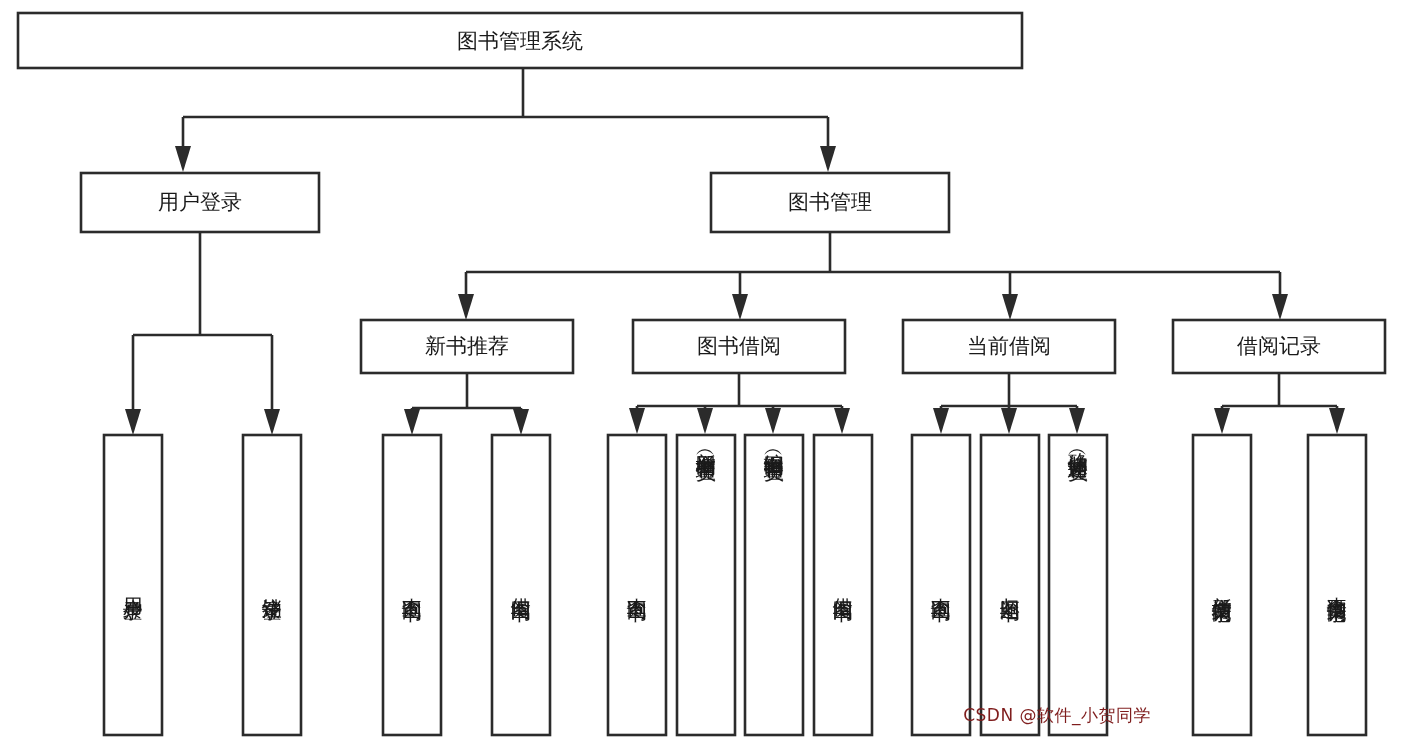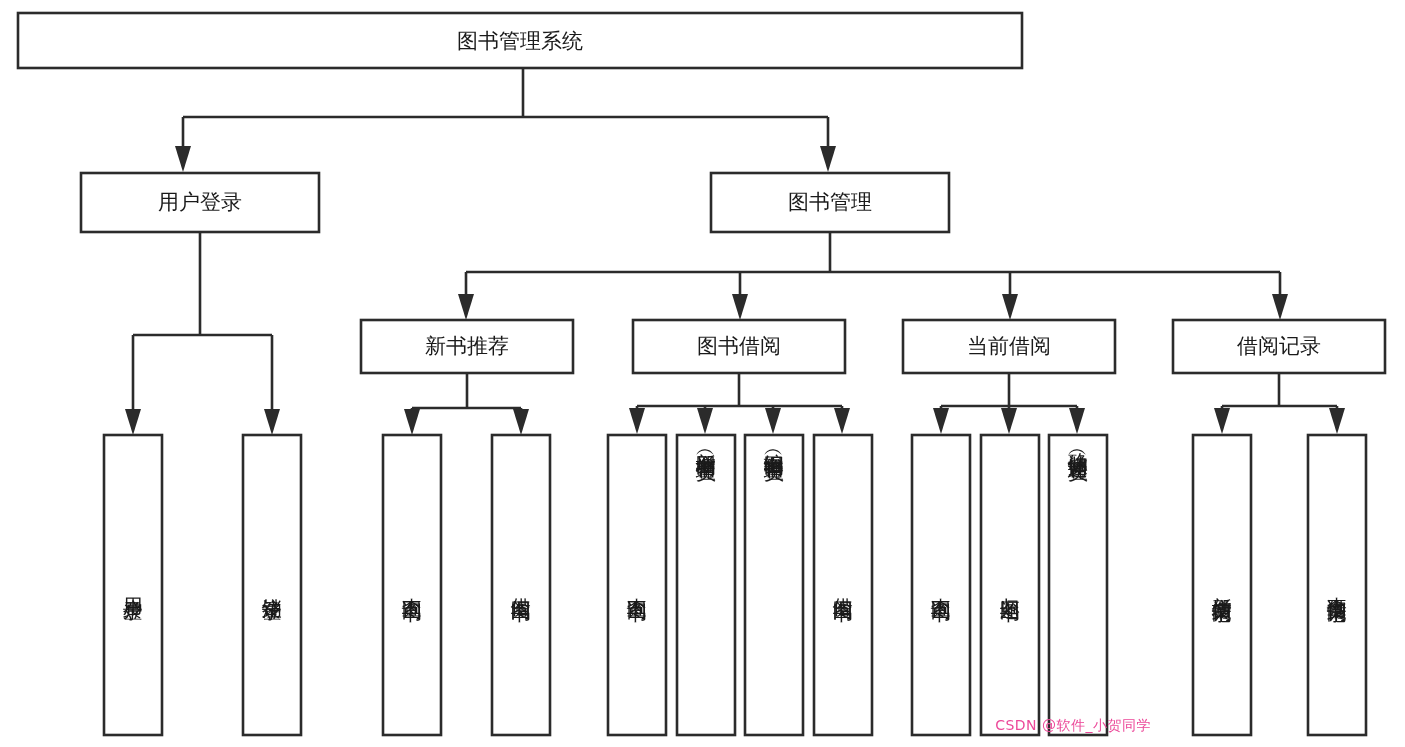--- a/index.html
+++ b/index.html
@@ -61,24 +61,24 @@
     font-family: "DejaVu Sans", "Liberation Sans", sans-serif;
     font-size: 20px;
     line-height: 1.12;
     color: #1a1a1a;
     letter-spacing: 1.5px;
     white-space: nowrap;
   }
   .watermark {
     position: absolute;
     right: 8px;
-    bottom: 12px;
-    font-family: "DejaVu Sans", "Liberation Sans", sans-serif;
-    font-size: 14px;
-    color: #ec4899;
+    bottom: 20px;
+    font-family: "DejaVu Sans", "Liberation Sans", sans-serif;
+    font-size: 17px;
+    color: #7f1d1d;
     letter-spacing: 0.5px;
     user-select: none;
   }
 </style>
 </head>
 <body>
 
 <div id="diagram-root">
 
   <svg id="flow" viewBox="0 0 1405 747">

